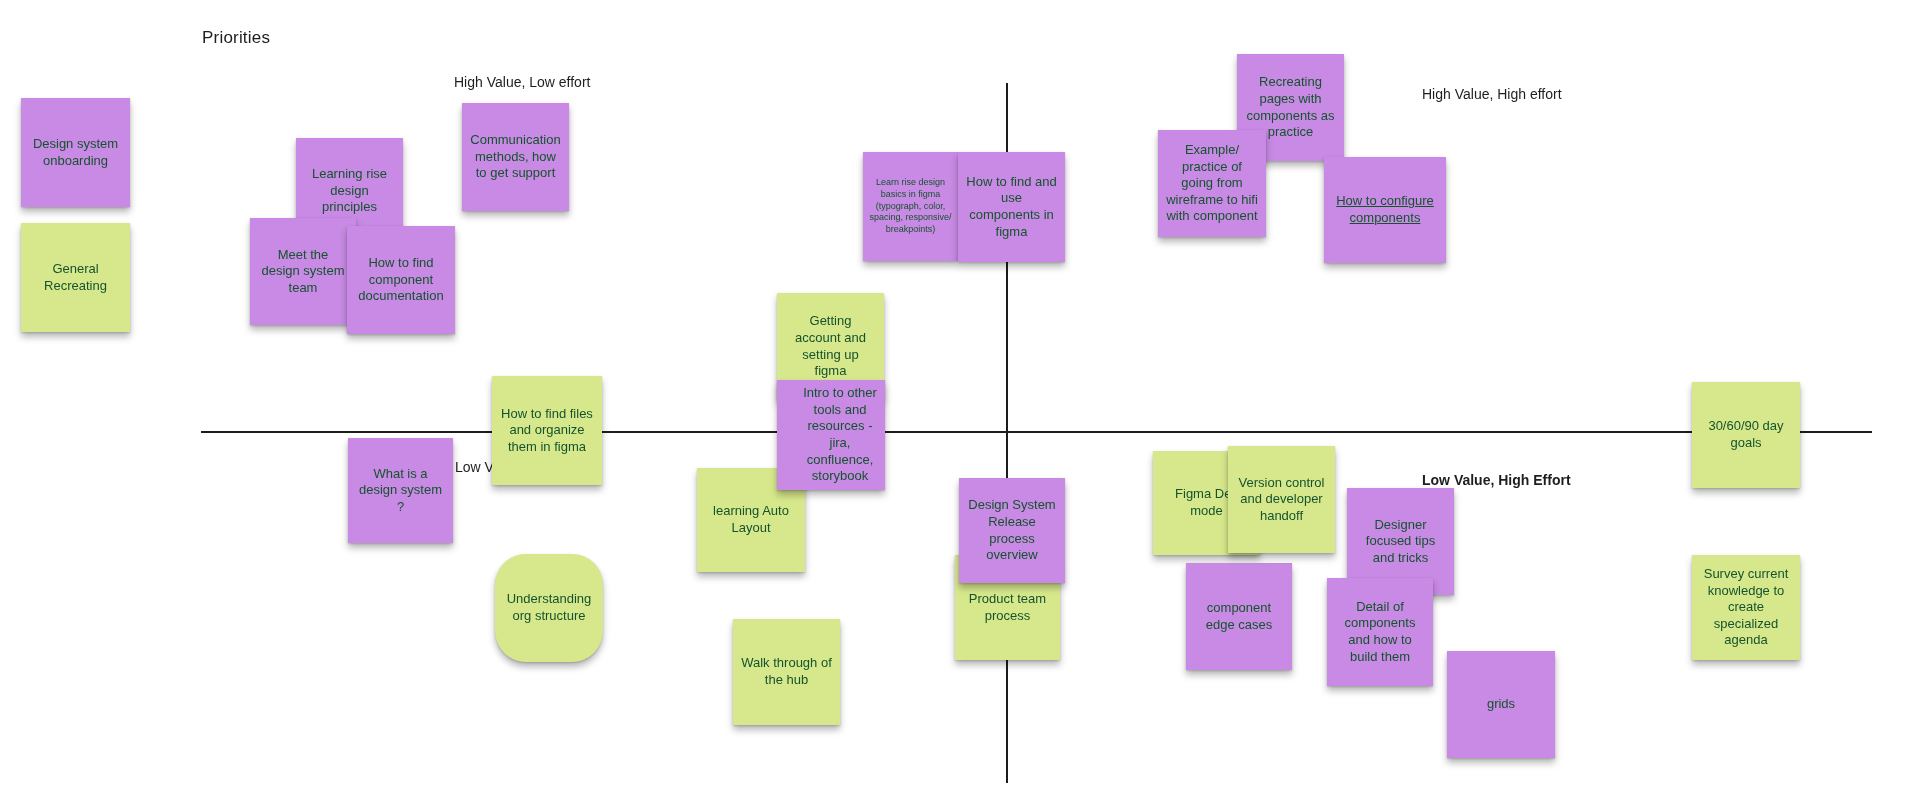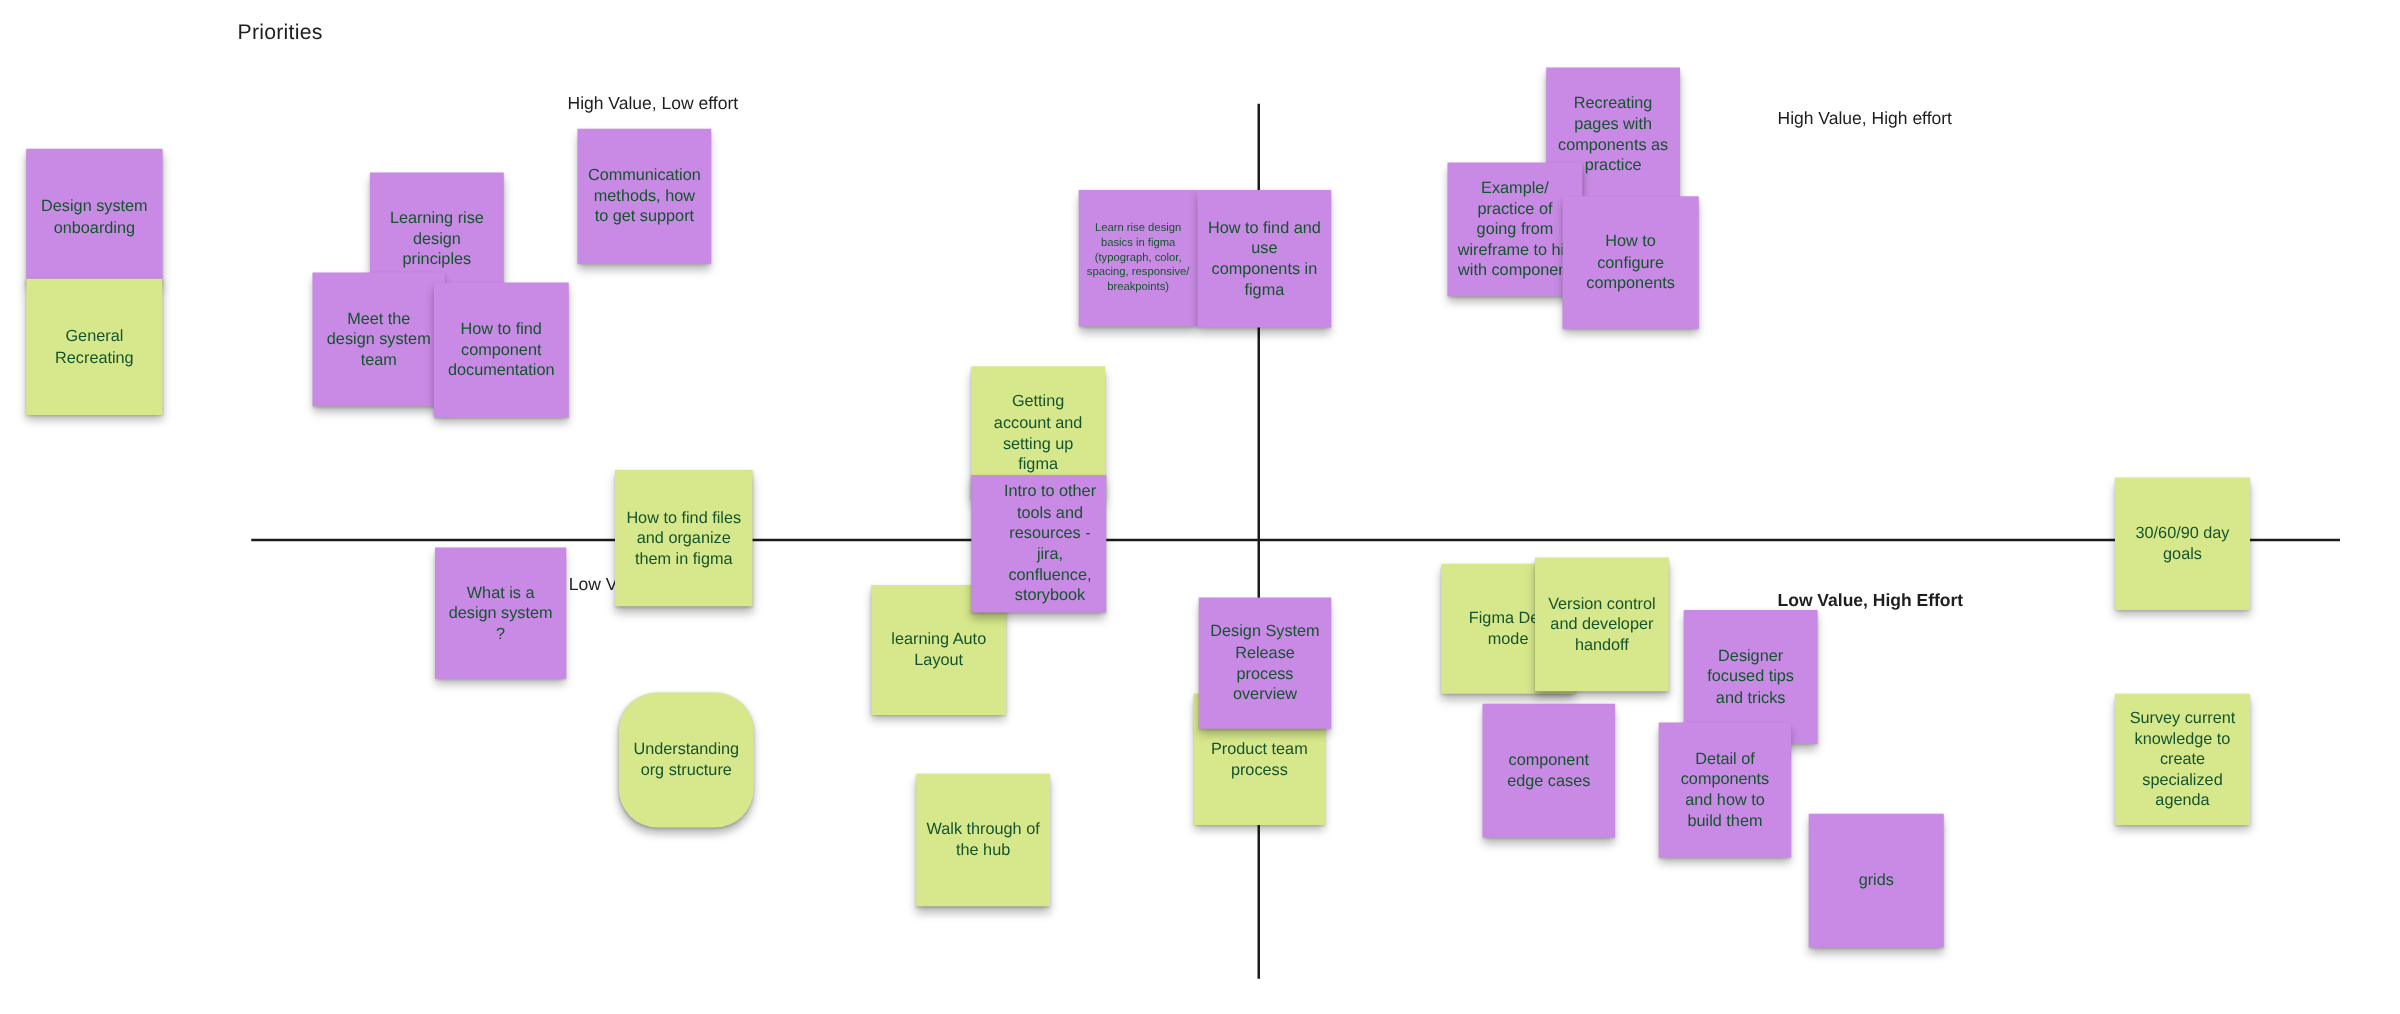--- a/index.html
+++ b/index.html
@@ -1,19 +1,19 @@
 <!DOCTYPE html>
 <html><head>
 <meta charset="utf-8">
 <style>
   html,body{margin:0;padding:0;background:#ffffff;}
   body{width:1920px;height:811px;position:relative;overflow:hidden;
        font-family:"Liberation Sans", sans-serif;}
   .board{position:absolute;inset:0;width:1920px;height:811px;background:#ffffff;}
-  .board-title{position:absolute;left:190px;top:16px;margin:0;
+  .board-title{position:absolute;left:190px;top:16px;margin:12px;
        font-size:17px;font-weight:500;color:#1e1e1e;letter-spacing:.2px;}
   .axis{position:absolute;background:#1c1c1c;z-index:0;}
   .quadrant-label{position:absolute;font-size:14px;font-weight:500;color:#1e1e1e;
        white-space:nowrap;z-index:1;}
   .sticky{position:absolute;display:flex;align-items:center;justify-content:center;
        text-align:center;padding:8px;box-sizing:border-box;
        font-size:13px;font-weight:500;line-height:1.28;color:#14532d;
        word-break:break-word;
        box-shadow:0 5px 7px rgba(0,0,0,0.28), 0 1px 2px rgba(0,0,0,0.18);}
   .sticky.small{font-size:9px;line-height:1.3;padding:6px;}
@@ -25,21 +25,21 @@
   <h1 class="board-title">Priorities</h1>
   <div class="axis" id="axis-v" style="left: 1006px; top: 83px; width: 2px; height: 700px; background: rgb(28, 28, 28);"></div>
   <div class="axis" id="axis-h" style="left: 201px; top: 431px; height: 2px; width: 1671px; background: rgb(28, 28, 28);"></div>
   <div id="labels-layer">
       <div class="quadrant-label" style="left: 454px; top: 74px;">High Value, Low effort</div>
       <div class="quadrant-label" style="left: 1422px; top: 86px;">High Value, High effort</div>
       <div class="quadrant-label" style="left: 455px; top: 459px;">Low Value, Low effort</div>
       <div class="quadrant-label" style="left: 1422px; top: 472px; font-weight: bold;">Low Value, High Effort</div>
     </div>
   <div id="stickies-layer">
-      <div class="sticky" style="left: 21px; top: 119px; width: 109px; height: 109px; z-index: 2; background: rgb(200, 138, 228);">
+      <div class="sticky" style="left: 21px; top: 98px; width: 109px; height: 109px; z-index: 2; background: rgb(200, 138, 228);">
         <span>Design system onboarding</span>
       </div>
       <div class="sticky" style="left: 21px; top: 223px; width: 109px; height: 109px; z-index: 2; background: rgb(215, 232, 140);">
         <span>General Recreating</span>
       </div>
       <div class="sticky" style="left: 296px; top: 138px; width: 107px; height: 106px; z-index: 2; background: rgb(200, 138, 228);">
         <span>Learning rise design principles</span>
       </div>
       <div class="sticky" style="left: 250px; top: 218px; width: 106px; height: 107px; z-index: 3; background: rgb(200, 138, 228);">
         <span>Meet the design system team</span>
@@ -55,21 +55,21 @@
       </div>
       <div class="sticky" style="left: 958px; top: 152px; width: 107px; height: 110px; z-index: 3; background: rgb(200, 138, 228);">
         <span>How to find and use components in figma</span>
       </div>
       <div class="sticky" style="left: 1237px; top: 54px; width: 107px; height: 107px; z-index: 2; background: rgb(200, 138, 228);">
         <span>Recreating pages with components as practice</span>
       </div>
       <div class="sticky" style="left: 1158px; top: 130px; width: 108px; height: 107px; z-index: 3; background: rgb(200, 138, 228);">
         <span>Example/ practice of going from wireframe to hifi with component</span>
       </div>
-      <div class="sticky" style="left: 1250px; top: 157px; width: 109px; height: 106px; z-index: 4; background: rgb(200, 138, 228);">
+      <div class="sticky" style="left: 1324px; top: 157px; width: 122px; height: 106px; z-index: 4; background: rgb(200, 138, 228); text-decoration: underline;">
         <span>How to configure components</span>
       </div>
       <div class="sticky" style="left: 777px; top: 293px; width: 107px; height: 107px; z-index: 2; background: rgb(215, 232, 140);">
         <span>Getting account and setting up figma</span>
       </div>
       <div class="sticky" style="left: 777px; top: 380px; width: 108px; height: 110px; z-index: 3; background: rgb(200, 138, 228); padding-left: 26px;">
         <span>Intro to other tools and resources - jira, confluence, storybook</span>
       </div>
       <div class="sticky" style="left: 492px; top: 376px; width: 110px; height: 109px; z-index: 2; background: rgb(215, 232, 140);">
         <span>How to find files and organize them in figma</span>

